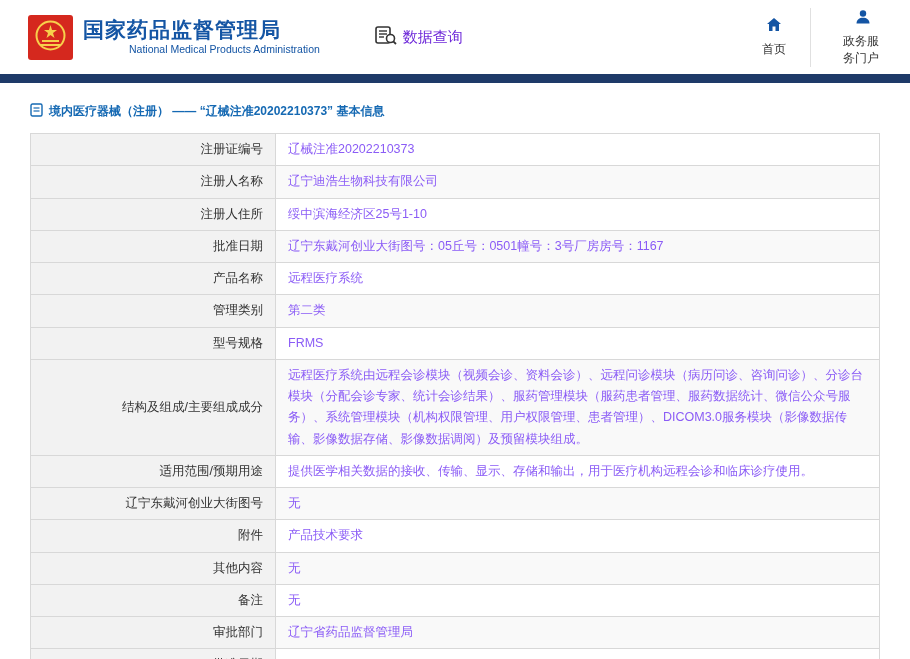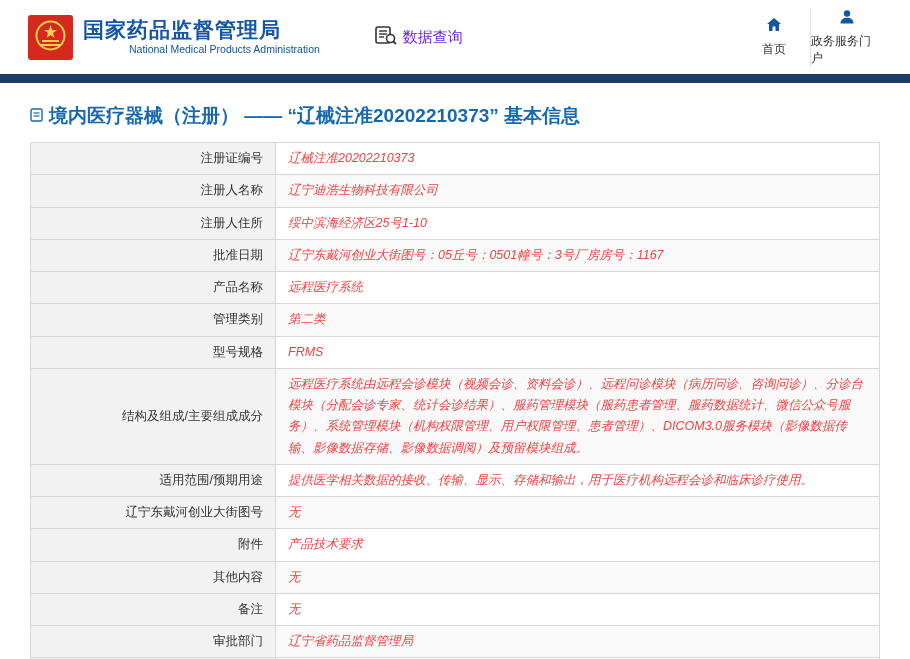--- a/index.html
+++ b/index.html
@@ -29,44 +29,43 @@
   .titles{margin-left:10px;line-height:1.1;}
   .title-cn{font-size:21px;font-weight:bold;color:var(--brand-blue);letter-spacing:1px;}
   .title-en{font-size:10.5px;color:var(--brand-blue);margin-top:3px;padding-left:46px;}
   .query{display:flex;align-items:center;gap:6px;margin-left:55px;cursor:pointer;}
   .query-label{font-size:15px;color:#6d28d9;}
   .right-links{margin-left:auto;display:flex;align-items:center;}
   .top-link{
     display:flex;flex-direction:column;align-items:center;justify-content:center;
     gap:4px;width:72px;cursor:pointer;text-decoration:none;color:#333;font-size:12px;
   }
-  .top-link + .top-link{border-left:1px solid #e0e0e0;}
+  .top-link + .top-link{border-left:1px solid #e0e0e0;padding-left:32px;}
   
   .navy-bar{height:9px;background:var(--bar-navy);}
   
   .content{padding:20px 30px 0 30px;}
   .breadcrumb{
     display:flex;align-items:center;gap:6px;
-    color:var(--breadcrumb-blue);font-size:19px;font-weight:600;
+    color:var(--breadcrumb-blue);font-size:12px;font-weight:600;
   }
   table.info{
     margin-top:13px;width:850px;border-collapse:collapse;
     font-size:12.5px;table-layout:fixed;
   }
   table.info th{
     width:245px;background:var(--label-bg);
     font-weight:normal;text-align:right;
     padding:5px 12px;border:1px solid var(--border-gray);
     color:#333;height:24px;vertical-align:middle;
   }
   table.info td{
     padding:5px 12px;border:1px solid var(--border-gray);
-    height:24px;line-height:1.7;vertical-align:middle;color:#ef4444;
+    height:24px;line-height:1.7;vertical-align:middle;color:#8b5cf6;
     word-break:break-all;
-    font-style:italic;
   }
   table.info tr:nth-child(even) td{background:#f9f9f9;}
   table.info tr:nth-child(odd) td{background:#ffffff;}
   .label-inner{display:inline-flex;align-items:center;gap:4px;}
 </style>
 </head>
 <body>
 
 <div class="header">
   <div class="logo-area">

